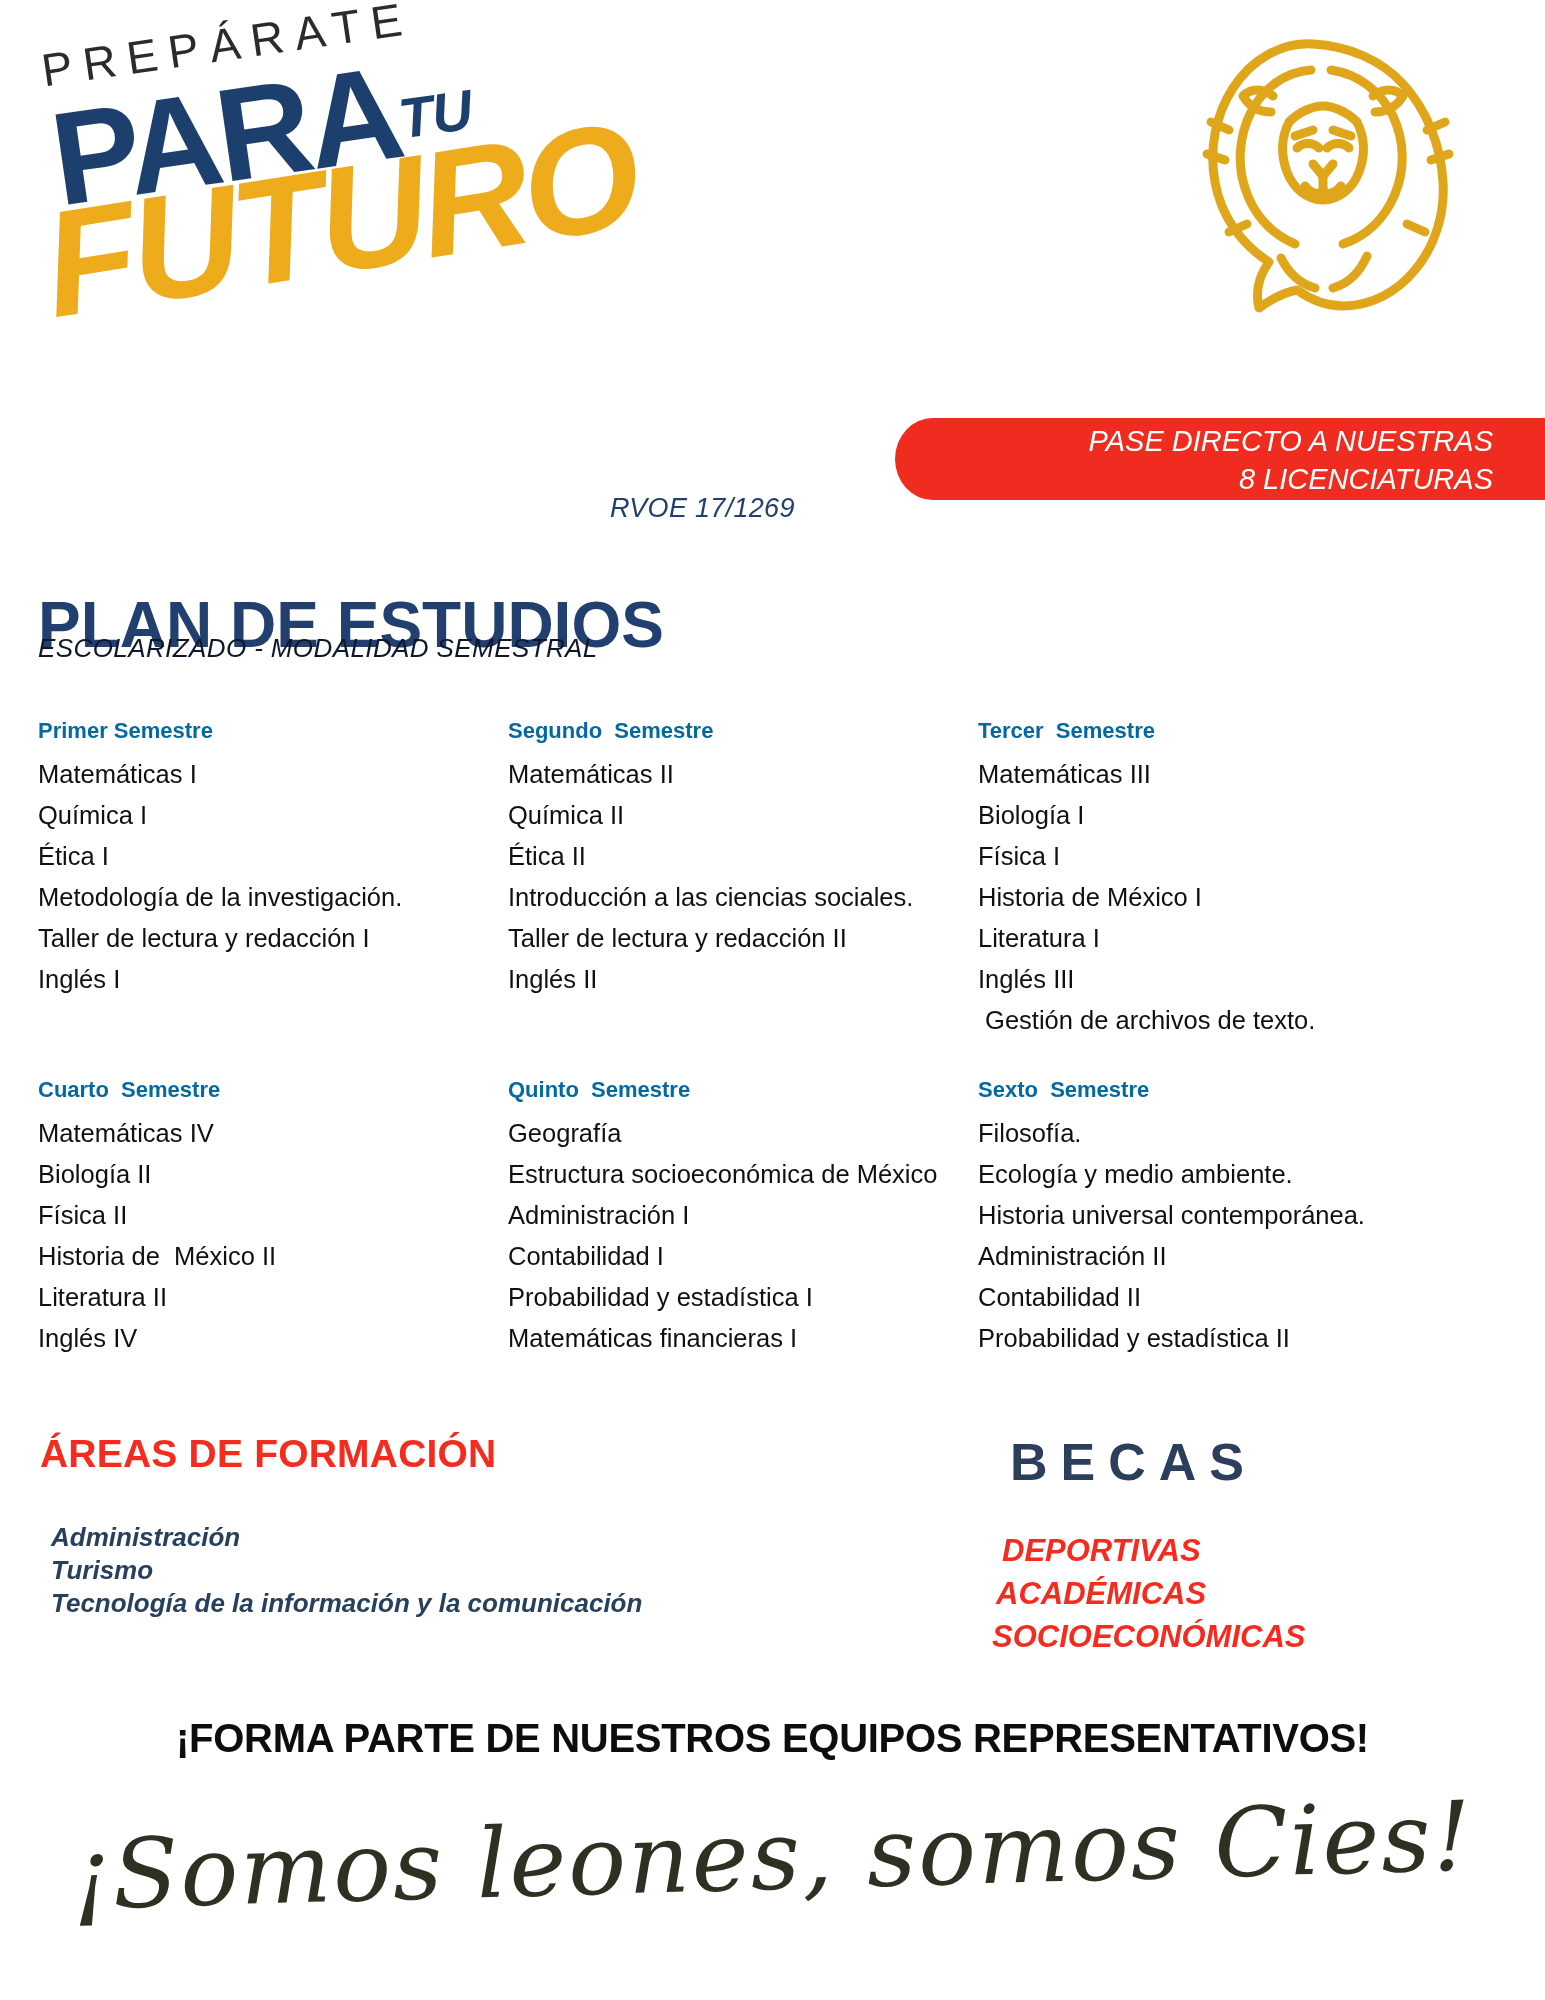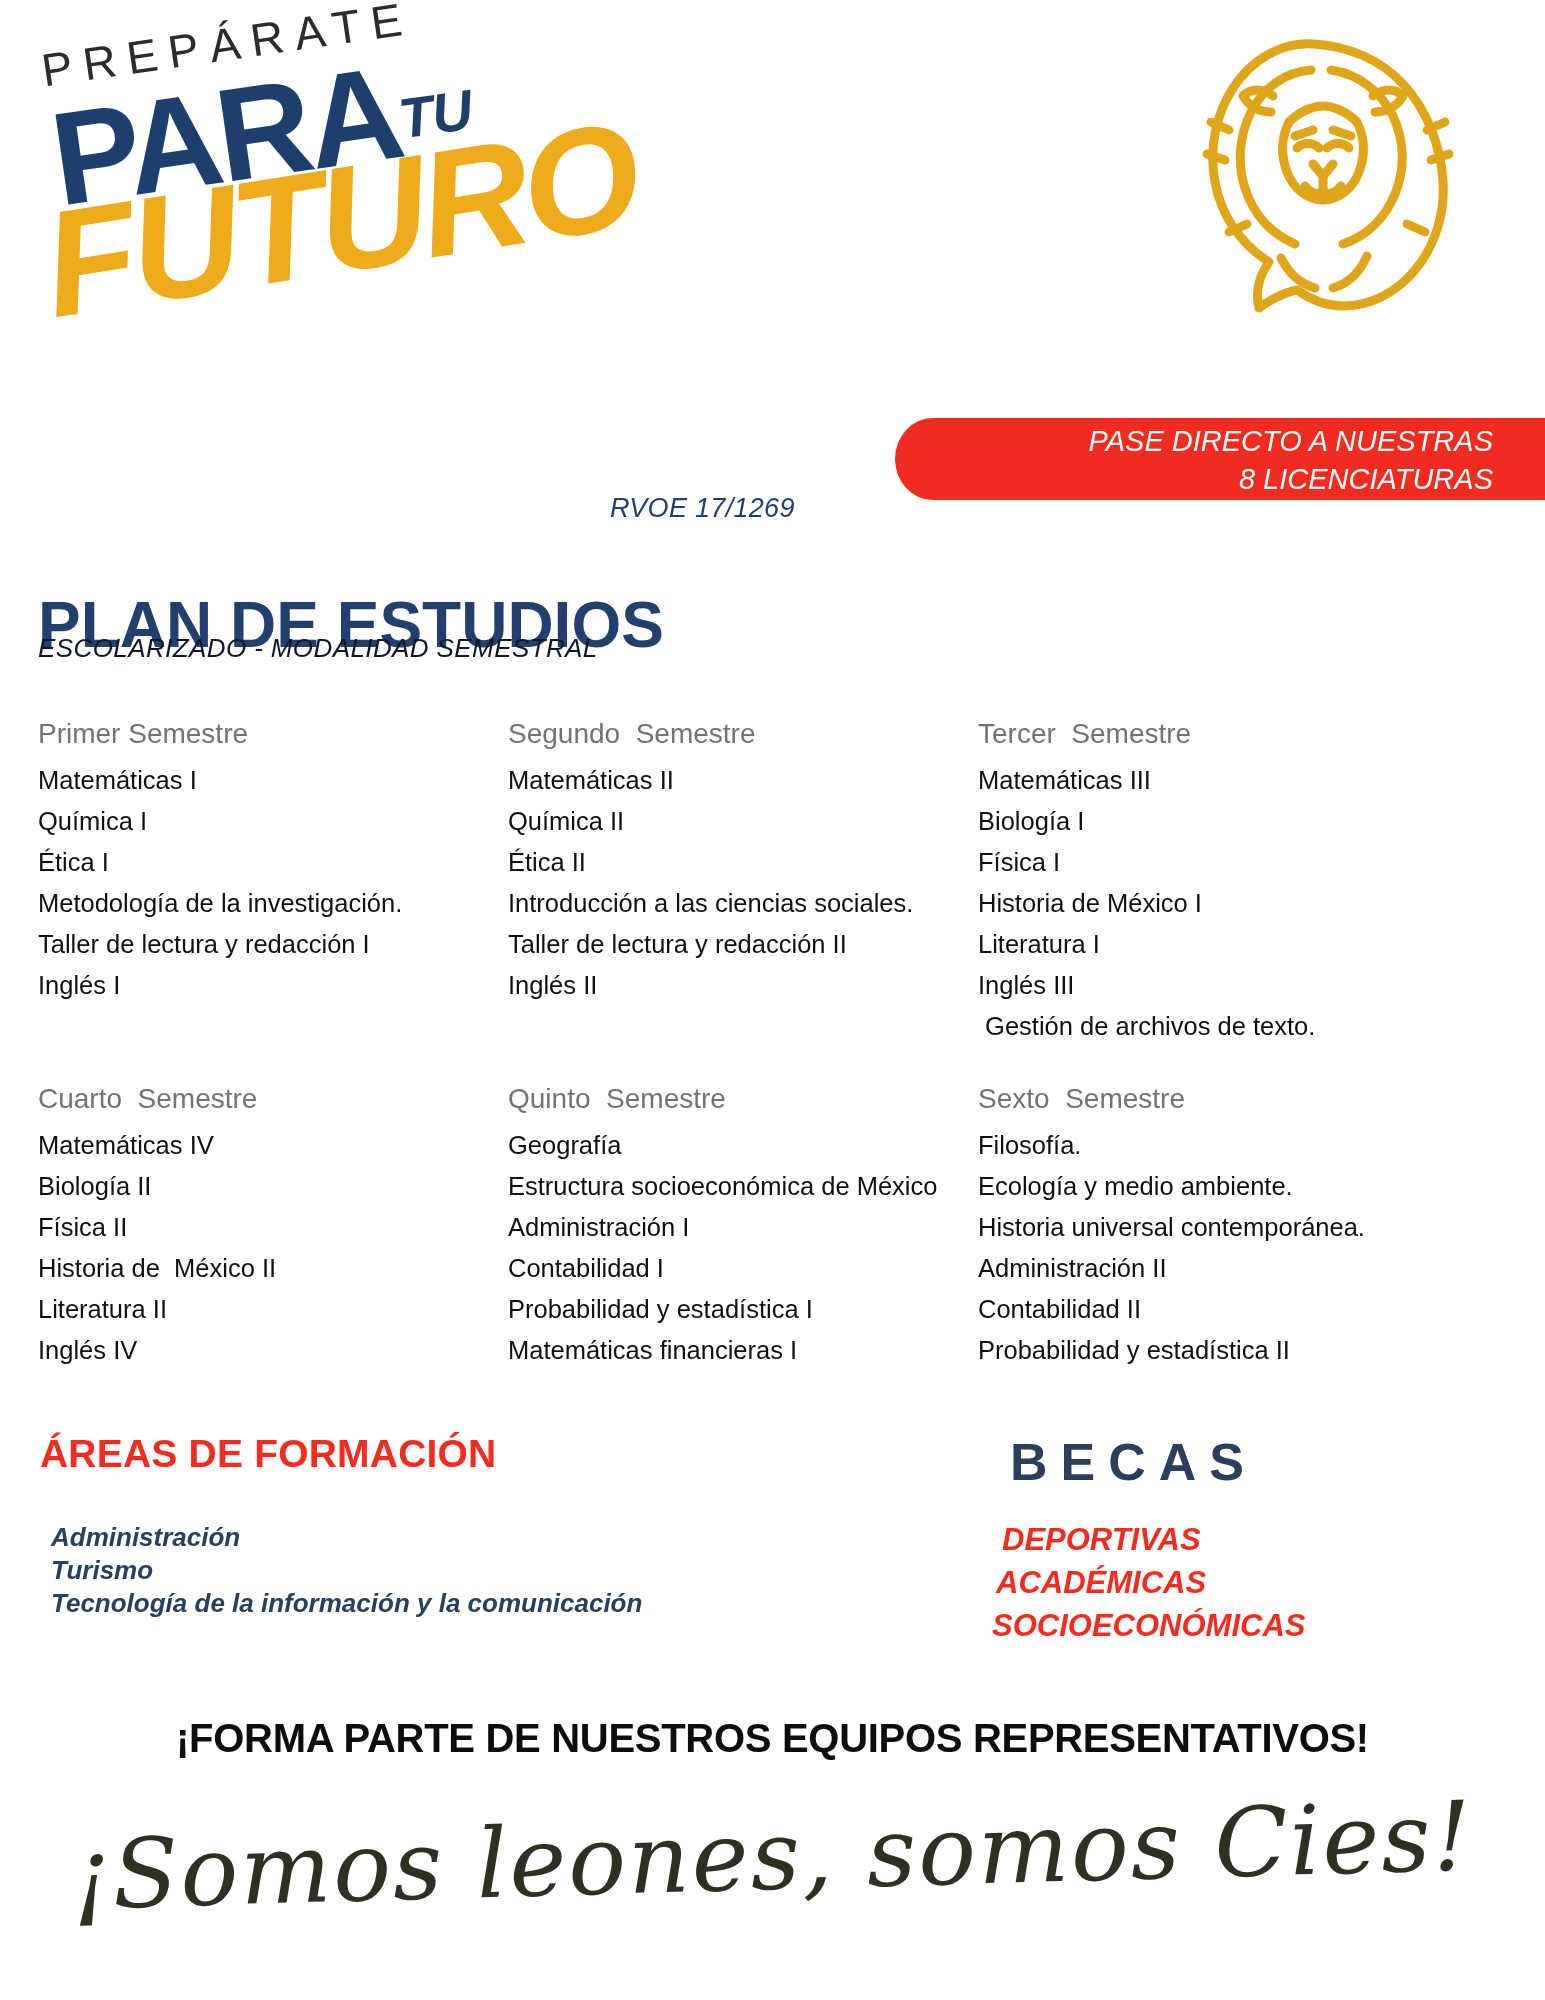--- a/index.html
+++ b/index.html
@@ -151,23 +151,23 @@
     width: 1420px;
   }
   .sem-row {
     display: flex;
     width: 100%;
   }
   .sem-row.row2 { margin-top: 36px; }
   .sem-col { width: 470px; box-sizing: border-box; padding-right: 6px; }
   .sem-col.c3 { width: 480px; }
   .sem-heading {
-    font-size: 28px;
-    font-weight: 400;
-    color: #737373;
+    font-size: 22px;
+    font-weight: 700;
+    color: #0369a1;
     margin: 0 0 10px 0;
     white-space: pre;
   }
   .sem-list { margin: 0; padding: 0; list-style: none; }
   .sem-list li {
     font-size: 25.5px;
     font-weight: 400;
     color: #101010;
     line-height: 41px;
     white-space: pre;
@@ -216,21 +216,21 @@
     text-align: left;
   }
   .becas-list li {
     font-size: 31px;
     font-weight: 700;
     font-style: italic;
     color: #f42c1f;
     line-height: 43px;
     white-space: nowrap;
   }
-  .becas-list li.i1 { margin-left: 6px; }
+  .becas-list li.i1 { margin-left: 6px; margin-top: 11px; }
   .becas-list li.i2 { margin-left: 0px; }
   .becas-list li.i3 { margin-left: -4px; }
 
   
   .footer-cta {
     position: absolute;
     left: 0;
     top: 1716px;
     width: 1545px;
     text-align: center;

